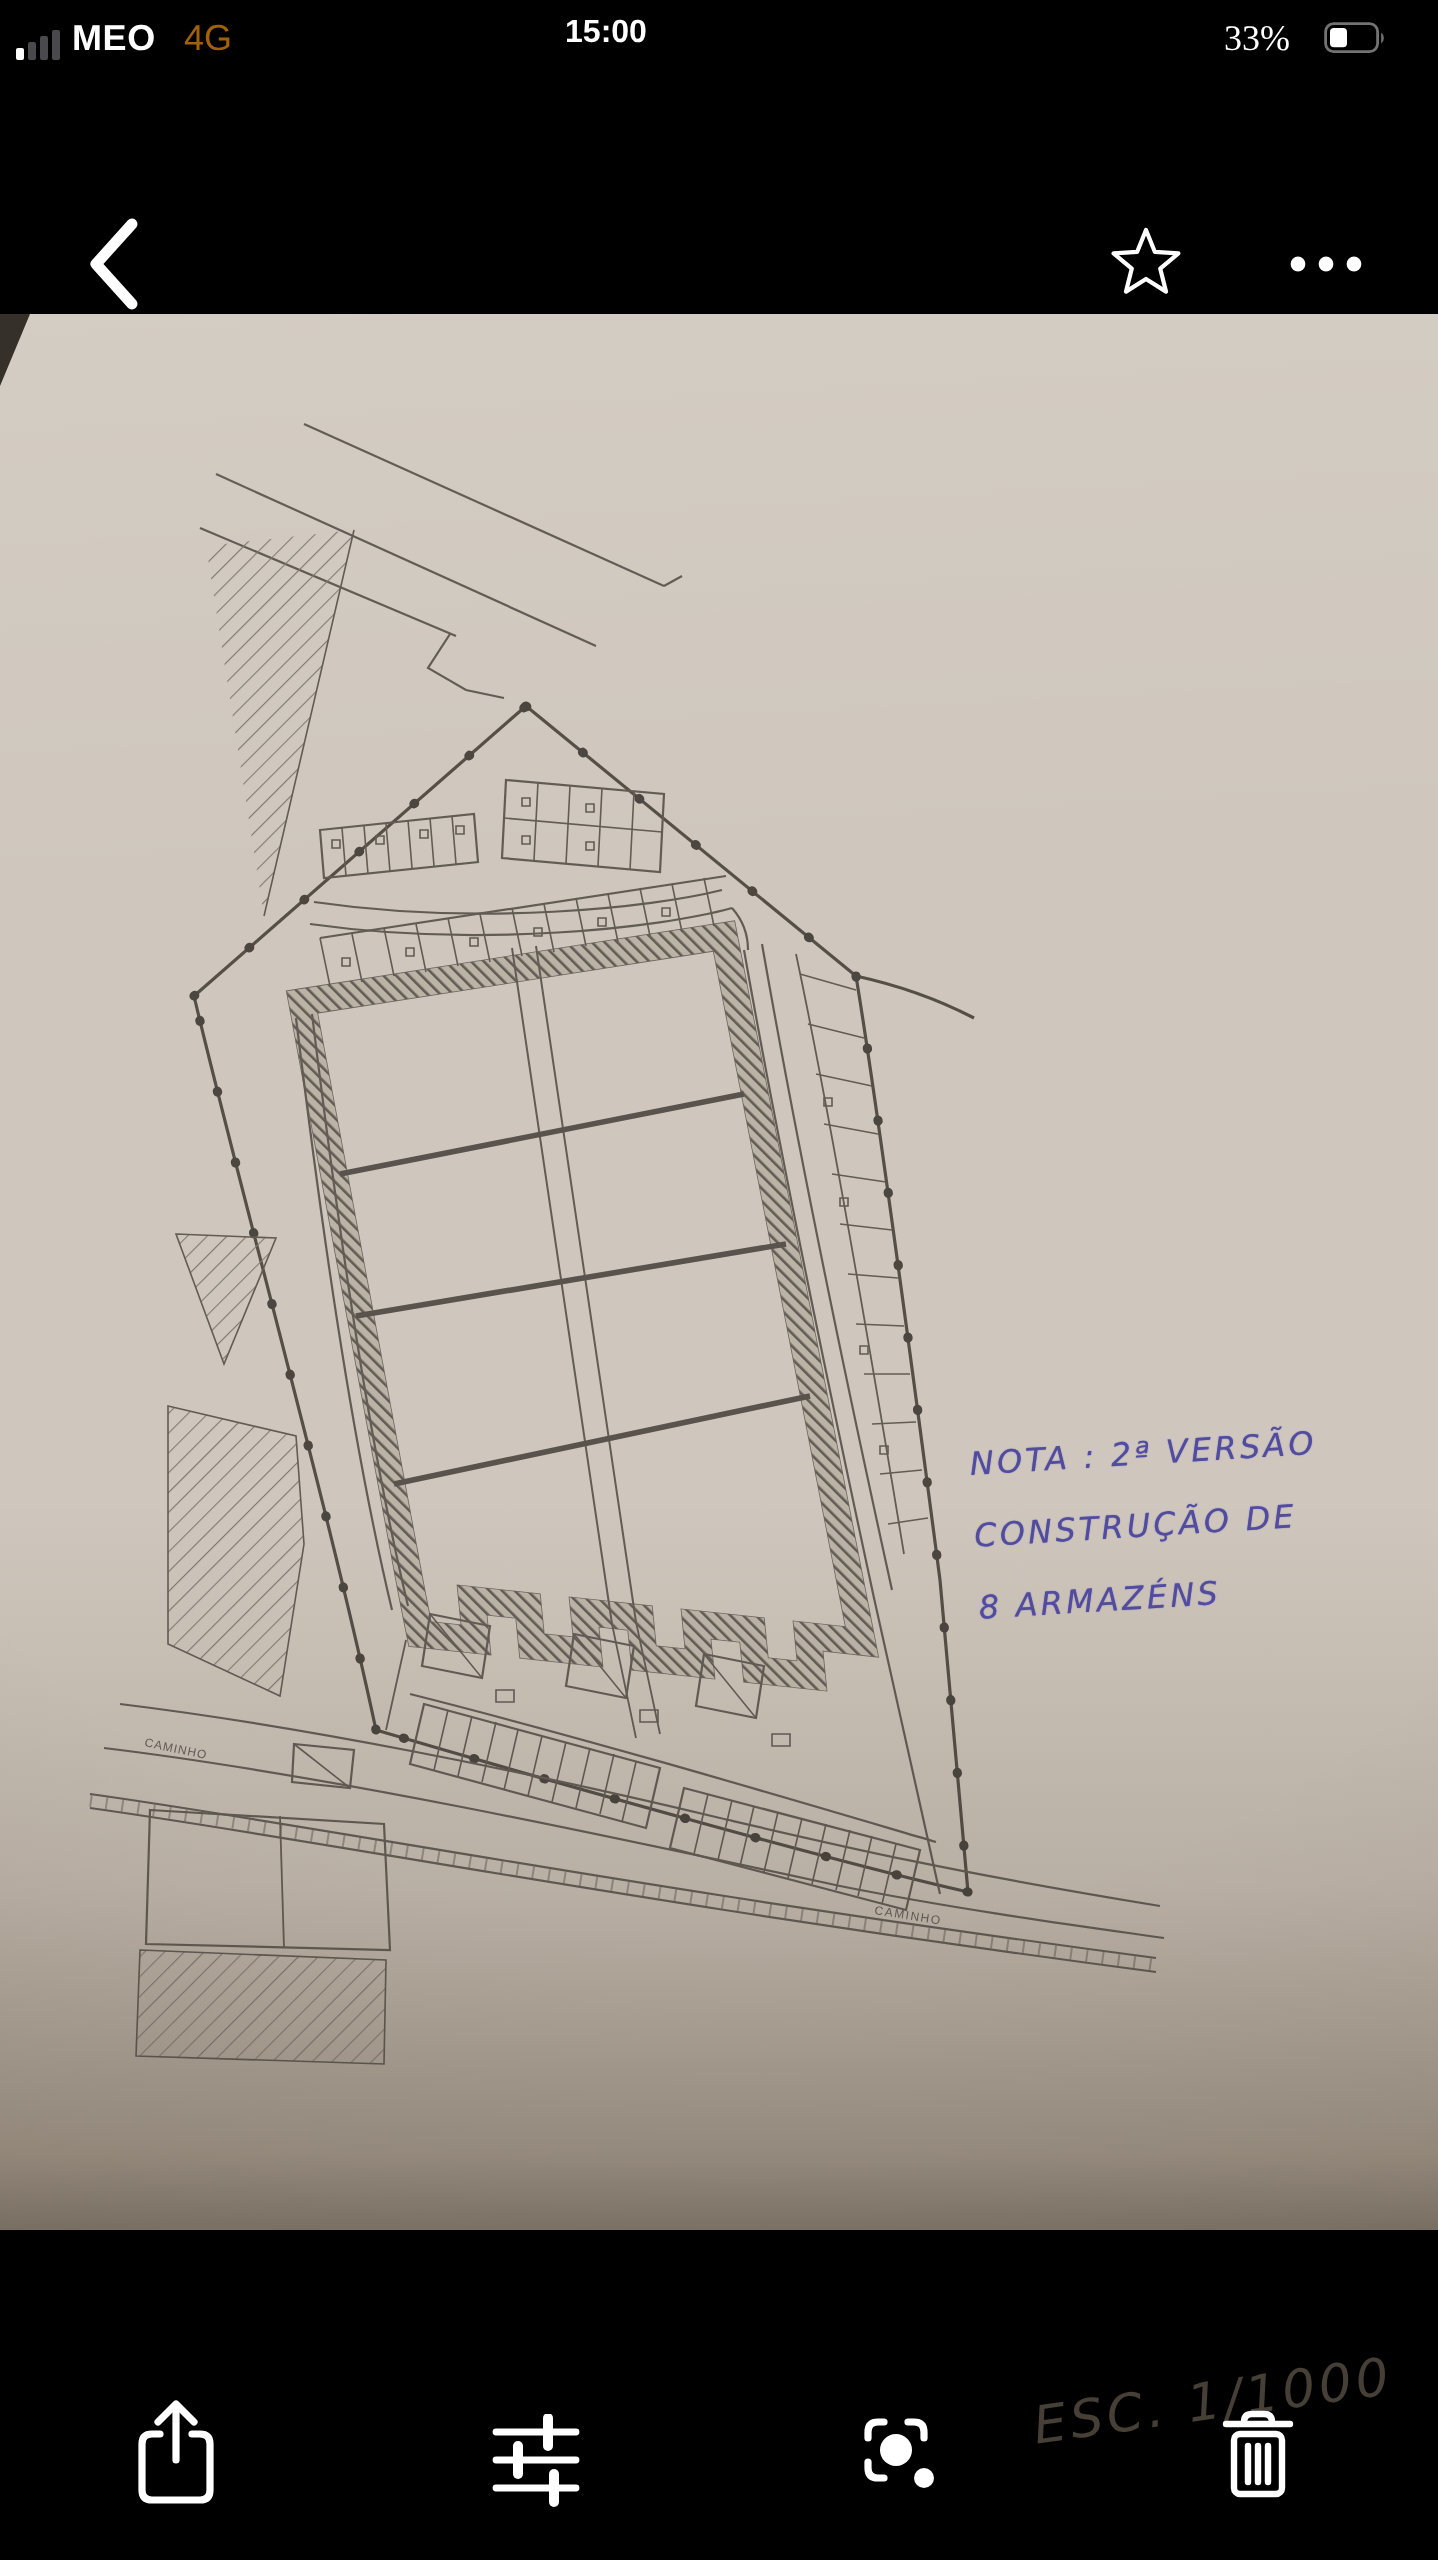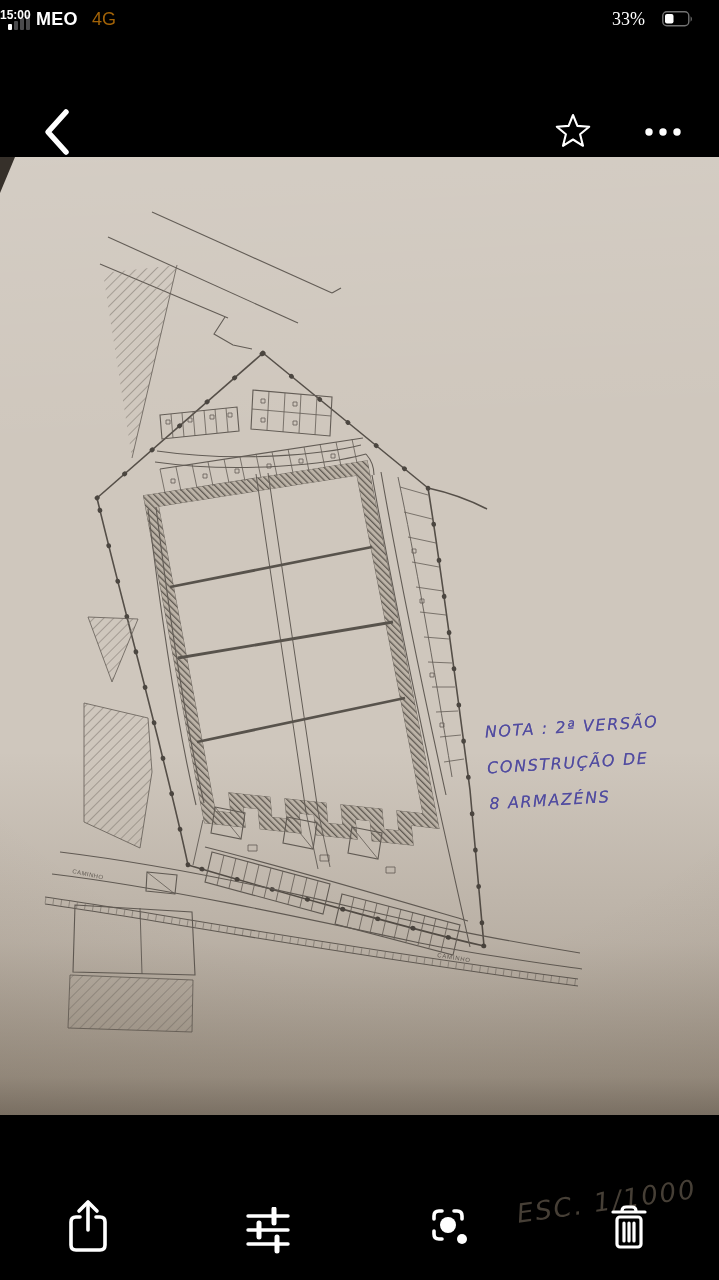--- a/index.html
+++ b/index.html
@@ -3,21 +3,21 @@
 <meta charset="utf-8">
 <style>
   html,body{margin:0;padding:0;background:#000;}
   #screen{position:relative;width:719px;height:1280px;background:#000;overflow:hidden;
           font-family:"Liberation Sans",sans-serif;-webkit-font-smoothing:antialiased;}
   .abs{position:absolute;}
   
   #statusbar{left:0;top:0;width:719px;height:40px;color:#fff;}
   #carrier{left:36px;top:9px;font-size:18px;font-weight:700;letter-spacing:.3px;}
   #network{left:92px;top:9px;font-size:18px;font-weight:400;color:#a16207;}
-  #time{left:0;top:8px;width:606px;text-align:left;font-size:12px;font-weight:700;}
+  #time{left:0;top:8px;width:606px;text-align:center;font-size:16px;font-weight:700;}
   #battpct{left:612px;top:9px;font-size:18px;font-weight:400;font-family:Liberation Serif, serif;}
   
   #navbar{left:0;top:40px;width:719px;height:117px;}
   #toolbar{left:0;top:1115px;width:719px;height:165px;}
   .tapicon{cursor:pointer;}
   
   #photo{left:0;top:157px;width:719px;height:958px;
      background:
        linear-gradient(177deg, rgba(255,255,255,.10), rgba(0,0,0,0) 30%),
        linear-gradient(to bottom, rgba(0,0,0,0) 62%, rgba(72,56,38,.16) 82%, rgba(62,48,30,.38) 96%, rgba(52,40,26,.52) 100%),

